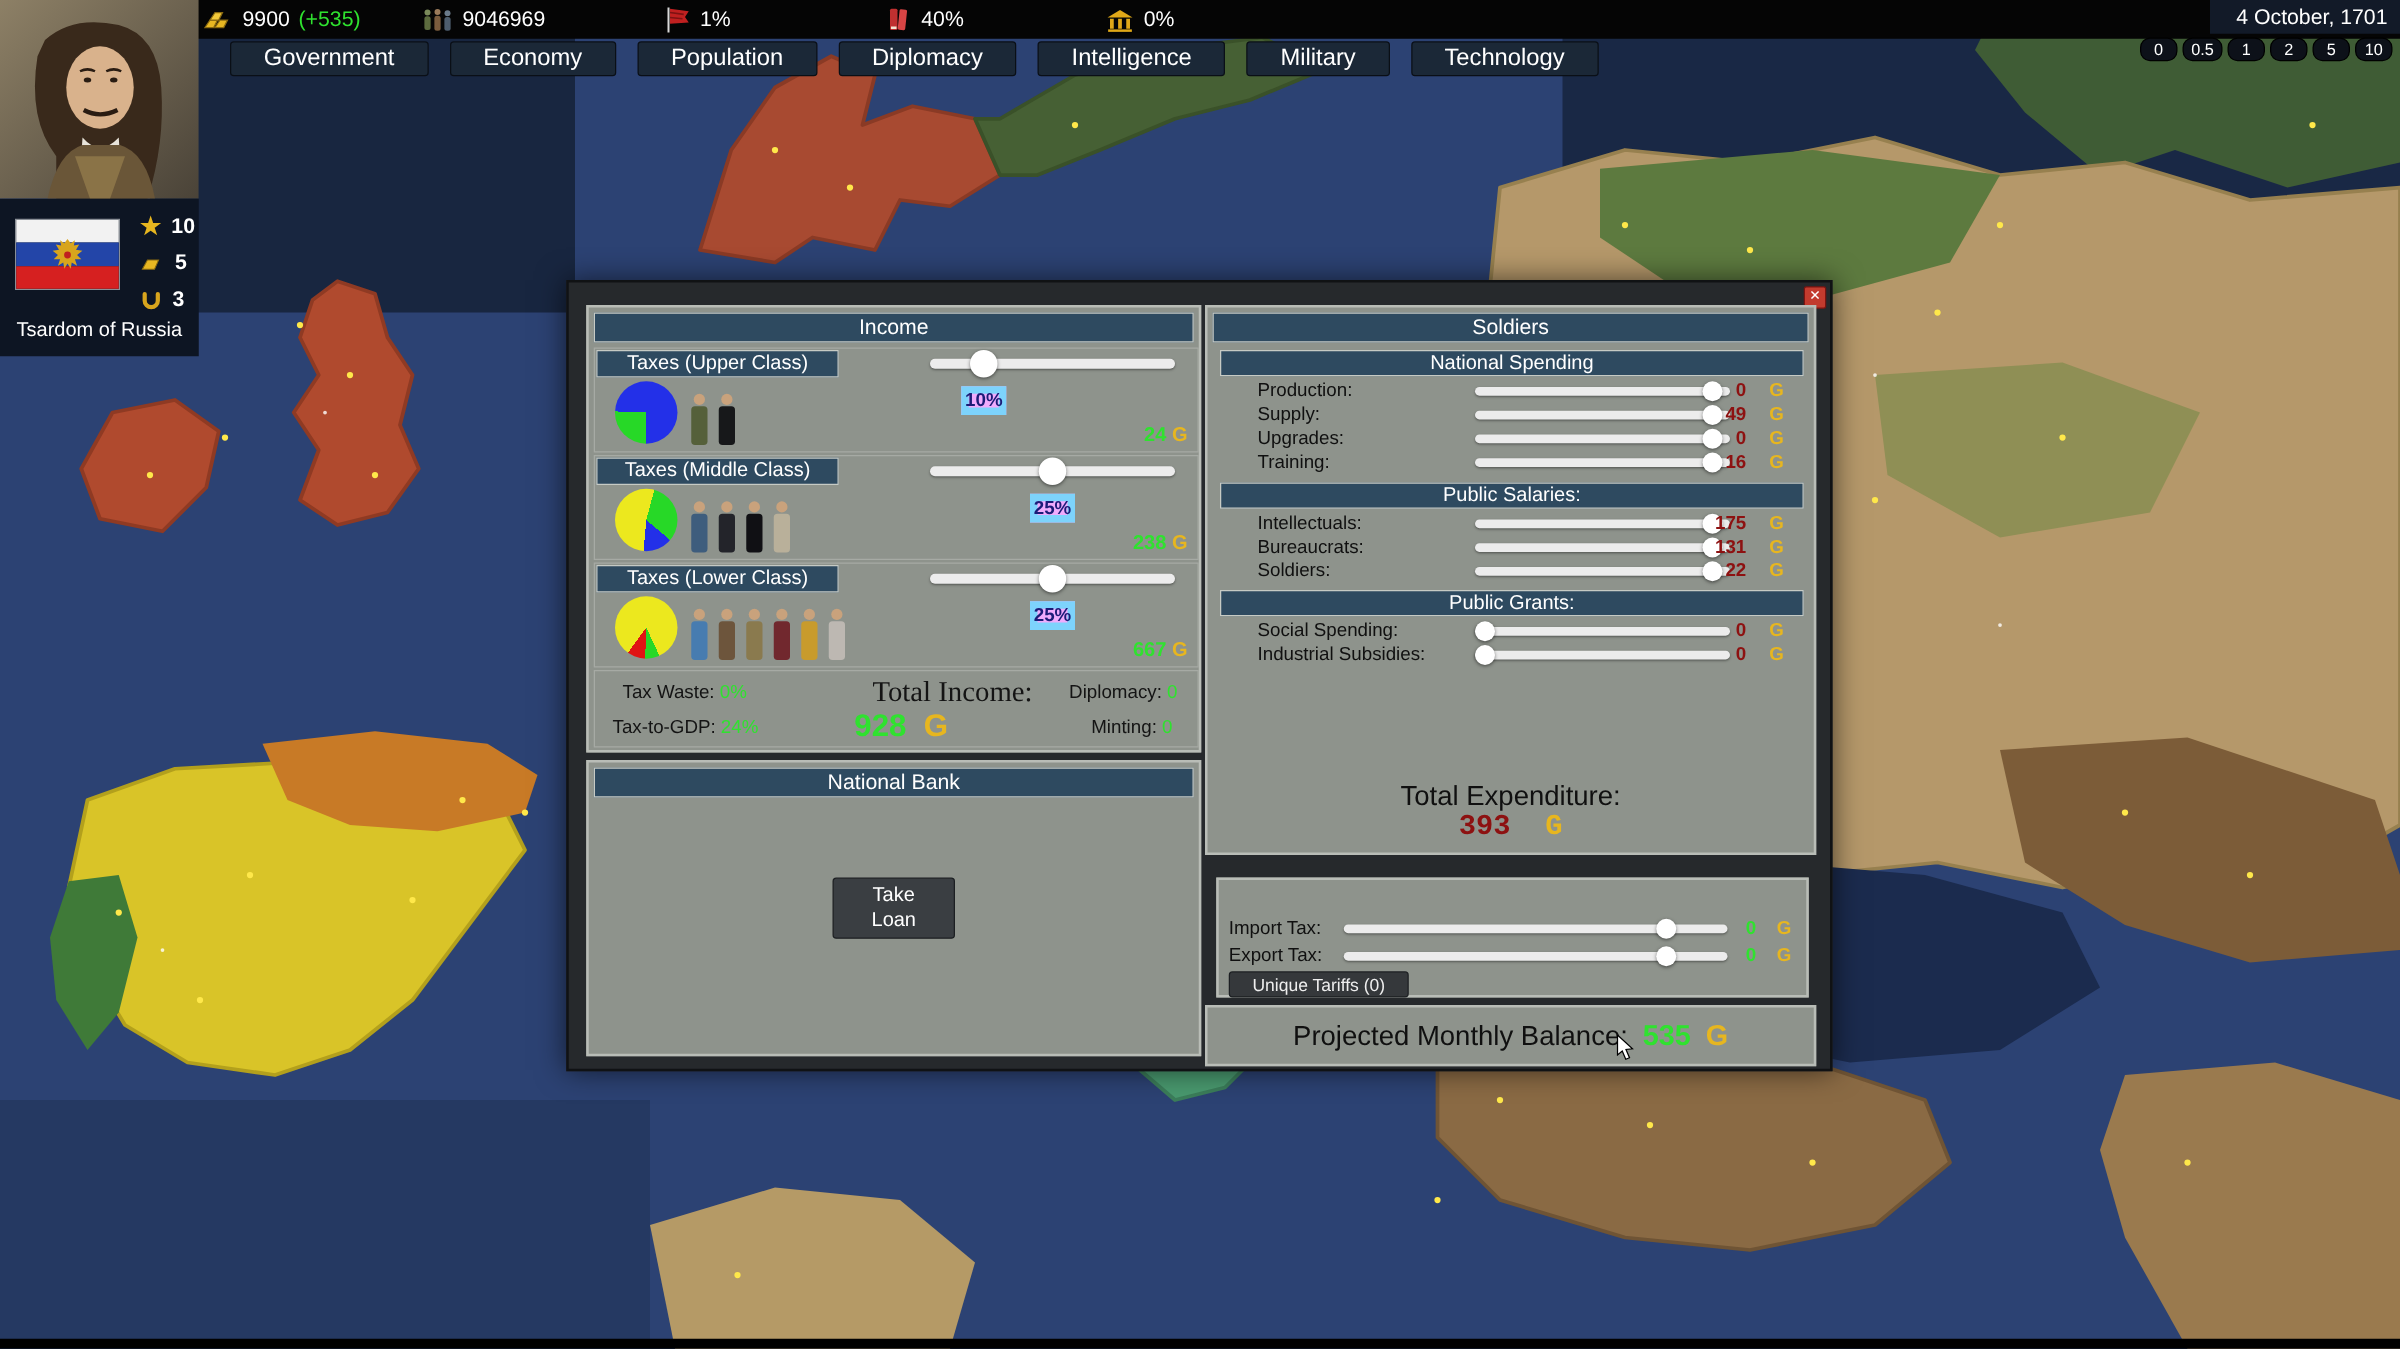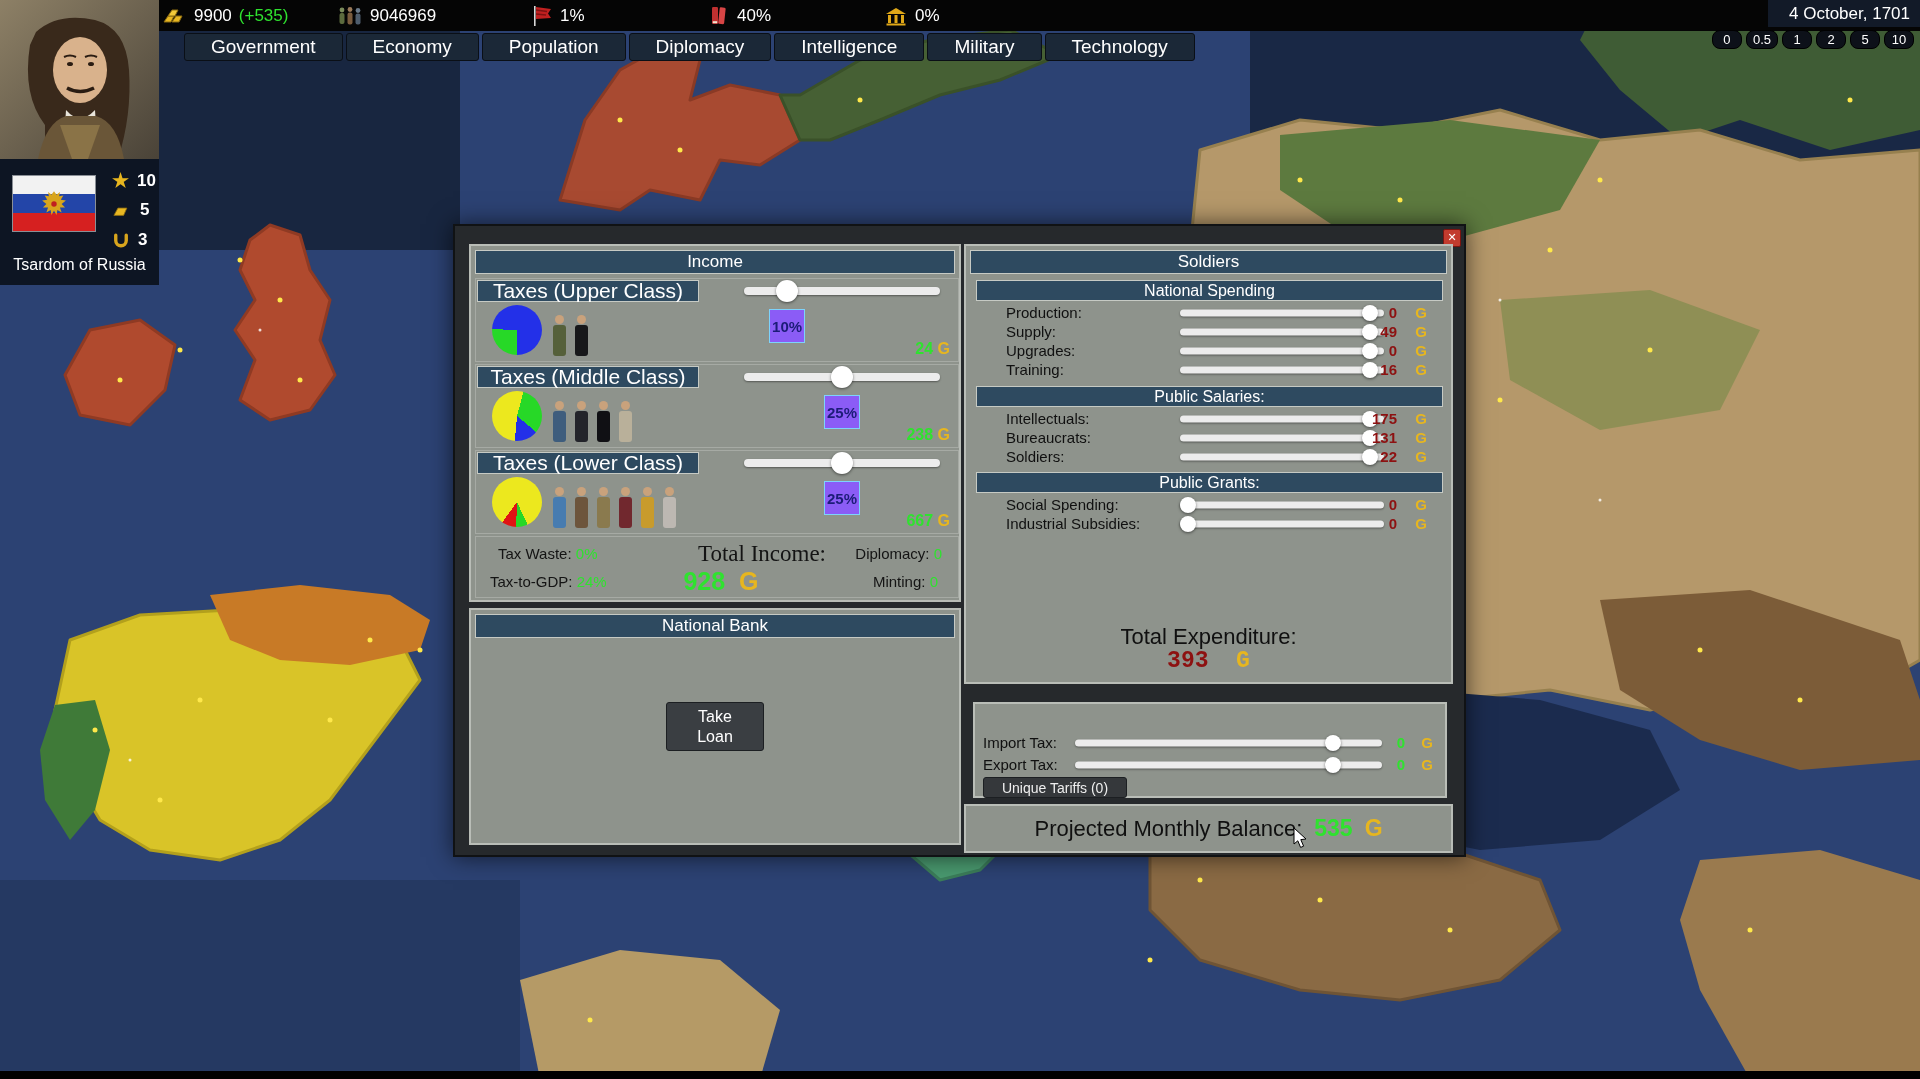--- a/index.html
+++ b/index.html
@@ -11,21 +11,21 @@
   .stat{position:absolute;top:0;height:31px;display:flex;align-items:center;gap:7px;font-size:17px;font-weight:500;}
   .green{color:#2fe22f;}
   .goldc{color:#e7b61f;}
   .redv{color:#8d1111;}
   .datebox{position:absolute;right:0;top:0;width:152px;height:27px;background:#121a28;z-index:21;
            font-size:17px;display:flex;align-items:center;justify-content:flex-end;padding-right:10px;box-sizing:border-box;}
   .speeds{position:absolute;top:30px;right:6px;display:flex;gap:4px;z-index:21;}
   .pill{background:#0d1119;border:1px solid #000;border-radius:8px;color:#fff;font-size:13px;
         min-width:16px;text-align:center;padding:1px 6px;cursor:pointer;}
   
-  .menubar{position:absolute;left:184px;top:33px;display:flex;gap:3px;z-index:20;}
+  .menubar{position:absolute;left:184px;top:33px;display:flex;gap:17px;z-index:20;}
   .tab{background:#1b2837;border:1px solid #0a0f16;border-radius:3px;color:#fff;font-size:19px;
        padding:2px 26px;cursor:pointer;white-space:nowrap;}
   
   .portrait{position:absolute;left:0;top:0;width:159px;height:159px;z-index:22;}
   .sidebar{position:absolute;left:0;top:159px;width:159px;height:126px;background:#0d1523;z-index:22;}
   .flag{position:absolute;left:12px;top:16px;width:84px;height:57px;border:1px solid #8a8f96;box-sizing:border-box;}
   .flag .stripe{height:33.33%;}
   .flag .emblem{position:absolute;left:50%;top:50%;width:34px;height:34px;transform:translate(-50%,-50%);}
   .sstat{position:absolute;left:112px;display:flex;align-items:center;gap:8px;font-size:17px;font-weight:700;}
   .cname{position:absolute;left:0;right:0;top:97px;text-align:center;font-size:16px;}
@@ -33,35 +33,35 @@
   .dialog{position:absolute;left:453px;top:224px;width:1013px;height:633px;background:#26292c;
           border:2px solid #101214;box-sizing:border-box;box-shadow:0 0 22px rgba(0,0,0,.6);z-index:30;}
   .panel{position:absolute;background:#8e938c;border:2px solid #b9bdb7;box-sizing:border-box;}
   .navy{background:#2e4a60;border:1px solid #c6cac4;color:#fff;box-sizing:border-box;
         display:flex;align-items:center;justify-content:center;}
   .p-header{position:absolute;left:4px;right:4px;top:4px;height:24px;font-size:17px;}
   .closebtn{position:absolute;top:3px;right:3px;width:16px;height:16px;background:#c23b2e;border:1px solid #7a1410;
             color:#fff;font-size:11px;line-height:14px;text-align:center;cursor:pointer;border-radius:2px;}
   
   .tax-sec{position:absolute;left:4px;width:484px;height:84px;border:1px solid #a6aaa4;box-sizing:border-box;}
-  .sec-label{position:absolute;left:1px;top:1px;width:222px;height:22px;font-size:21px;}
+  .sec-label{position:absolute;left:1px;top:1px;width:194px;height:22px;font-size:16px;}
   .pie{position:absolute;left:16px;top:26px;width:50px;height:50px;border-radius:50%;}
   .figs{position:absolute;left:76px;top:28px;height:50px;display:flex;gap:7px;align-items:flex-end;}
   .fig{position:relative;width:15px;height:42px;}
   .fig::before{content:"";position:absolute;top:0;left:3px;width:9px;height:9px;border-radius:50%;background:#c9a27c;}
   .fig::after{content:"";position:absolute;top:10px;left:1px;width:13px;height:31px;border-radius:3px;background:var(--c);}
   .slider{position:absolute;cursor:pointer;}
   .slider .track{position:absolute;left:0;right:0;top:50%;transform:translateY(-50%);height:8px;border-radius:4px;
                  background:#ececec;box-shadow:0 1px 2px rgba(0,0,0,.4);}
   .slider .thumb{position:absolute;top:50%;transform:translateY(-50%);width:22px;height:22px;border-radius:50%;
                  background:#fff;box-shadow:0 1px 3px rgba(0,0,0,.5);}
   .slider.sm .track{height:7px;}
   .slider.sm .thumb{width:16px;height:16px;}
   .tax-slider{left:268px;top:2px;width:196px;height:20px;}
-  .rate-box{position:absolute;top:30px;width:36px;height:34px;background:#8b5cf6;border:1px solid #7dd3fc;
+  .rate-box{position:absolute;top:30px;width:36px;height:23px;background:#f0abfc;border:6px solid #7dd3fc;
             color:#1c1c78;font-weight:700;font-size:15px;display:flex;align-items:center;justify-content:center;box-sizing:border-box;}
   .sec-value{position:absolute;right:8px;bottom:3px;font-size:16px;font-weight:700;}
   .totals{position:absolute;left:4px;top:290px;width:484px;height:62px;border:1px solid #a6aaa4;
           box-sizing:border-box;color:#141414;}
   .totals .small{font-size:15px;position:absolute;}
   .ti-label{position:absolute;left:140px;width:210px;text-align:right;top:4px;font-size:23px;color:#141414;font-family:Liberation Serif, serif;}
   .ti-val{position:absolute;left:140px;width:210px;text-align:center;top:30px;font-size:25px;font-weight:700;}
   
   .loanbtn{position:absolute;left:50%;transform:translateX(-50%);top:92px;width:96px;height:47px;background:#3a3e42;
            border:1px solid #1c1f22;border-radius:3px;color:#fff;font-size:16px;display:flex;flex-direction:column;

